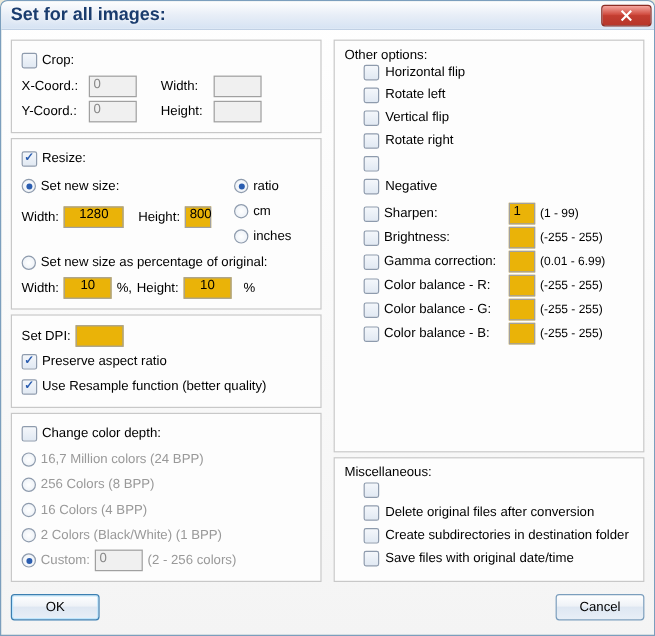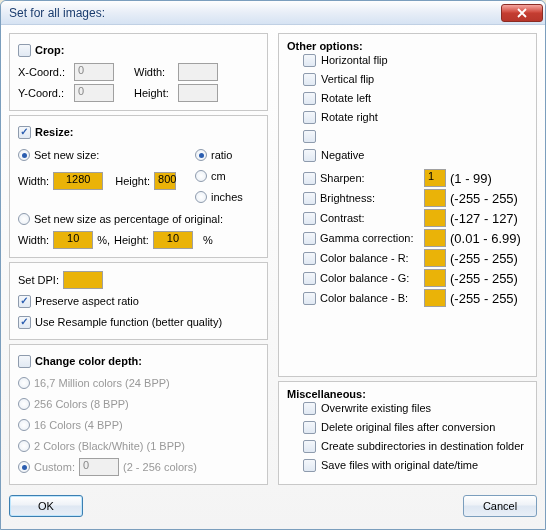--- a/index.html
+++ b/index.html
@@ -23,22 +23,22 @@
   height: 28px;
   background: linear-gradient(to bottom, #fefefe 0%, #e8eef7 50%, #d6e3f3 100%);
   border-bottom: 1px solid #c0d0e4;
   display: flex;
   align-items: center;
   padding: 0 2px 0 8px;
   border-radius: 6px 6px 0 0;
 }
 .title-text {
   color: #1a3c6e;
-  font-weight: normal;
-  font-size: 12px;
+  font-weight: bold;
+  font-size: 15px;
   text-shadow: 0 0 4px rgba(255,255,255,0.8);
 }
 .title-spacer { flex: 1; }
 .close-btn {
   width: 42px;
   height: 18px;
   background: linear-gradient(to bottom, #f5a6a0 0%, #d04b3f 45%, #c33d31 50%, #b8362b 100%);
   border: 1px solid #8b2c24;
   border-radius: 3px;
   display: flex;
@@ -121,21 +121,20 @@
   height: 18px;
   padding: 0 3px;
   font-size: 11px;
 }
 .input.disabled { background: #f0f0f0; color: #888; }
 .w40 { width: 40px; }
 .w42 { width: 22px; }
 .w50 { width: 50px; }
 .header-label {
   padding-bottom: 2px;
-  font-weight: bold;
 }
 .disabled-text { color: #999; }
 .buttons {
   display: flex;
   justify-content: space-between;
   gap: 12px;
   padding: 6px 0 4px 0;
 }
 .btn {
   min-width: 74px;
@@ -146,21 +145,21 @@
   display: flex;
   align-items: center;
   justify-content: center;
   font-size: 11px;
 }
 .btn.default {
   border: 1px solid #3c7fb1;
   box-shadow: 0 0 0 1px #bee6fd inset;
 }
 .label { white-space: nowrap; }
-.range-label { color: #000; font-size: 13px; white-space: nowrap; }
+.range-label { color: #000; font-size: 10px; white-space: nowrap; }
 .ind { padding-left: 16px; }
 .opt-row { display: flex; align-items: flex-start; gap: 5px; min-height: 19px; }
 .opt-input-row { display: flex; align-items: center; gap: 4px; min-height: 20px; }
 </style>
 </head>
 <body>
 
 <div class="window">
   <div class="titlebar">
     <span class="title-text">Set for all images:</span>
@@ -296,25 +295,25 @@
 
         <div class="group" style="flex:1">
           <div class="header-label">Other options:</div>
 
           <div class="opt-row ind">
               <span class="chk"></span>
               <span class="label">Horizontal flip</span>
             </div>
           <div class="opt-row ind">
               <span class="chk"></span>
+              <span class="label">Rotate left</span>
+            </div>
+          <div class="opt-row ind">
+              <span class="chk"></span>
               <span class="label">Vertical flip</span>
-            </div>
-          <div class="opt-row ind">
-              <span class="chk"></span>
-              <span class="label">Rotate left</span>
             </div>
           <div class="opt-row ind">
               <span class="chk"></span>
               <span class="label">Rotate right</span>
             </div>
           <div class="opt-row ind">
               <span class="chk"></span>
             </div>
           <div class="opt-row ind">
               <span class="chk"></span>
@@ -328,26 +327,20 @@
             <span class="range-label">(1  -  99)</span>
           </div>
           <div class="opt-input-row ind">
             <span class="chk"></span>
             <span class="label" style="width:100px">Brightness:</span>
             <span class="input w42"></span>
             <span class="range-label">(-255  -  255)</span>
           </div>
           <div class="opt-input-row ind">
             <span class="chk"></span>
-            <span class="label" style="width:100px">Contrast:</span>
-            <span class="input w42"></span>
-            <span class="range-label">(-127  -  127)</span>
-          </div>
-          <div class="opt-input-row ind">
-            <span class="chk"></span>
             <span class="label" style="width:100px">Gamma correction:</span>
             <span class="input w42"></span>
             <span class="range-label">(0.01  -  6.99)</span>
           </div>
           <div class="opt-input-row ind">
             <span class="chk"></span>
             <span class="label" style="width:100px">Color balance - R:</span>
             <span class="input w42"></span>
             <span class="range-label">(-255  -  255)</span>
           </div>
@@ -362,21 +355,20 @@
             <span class="label" style="width:100px">Color balance - B:</span>
             <span class="input w42"></span>
             <span class="range-label">(-255  -  255)</span>
           </div>
         </div>
 
         <div class="group">
           <div class="header-label">Miscellaneous:</div>
           <div class="opt-row ind">
               <span class="chk"></span>
-              <span class="label">Overwrite existing files</span>
             </div>
           <div class="opt-row ind">
               <span class="chk"></span>
               <span class="label">Delete original files after conversion</span>
             </div>
           <div class="opt-row ind">
               <span class="chk"></span>
               <span class="label">Create subdirectories in destination folder</span>
             </div>
           <div class="opt-row ind">

